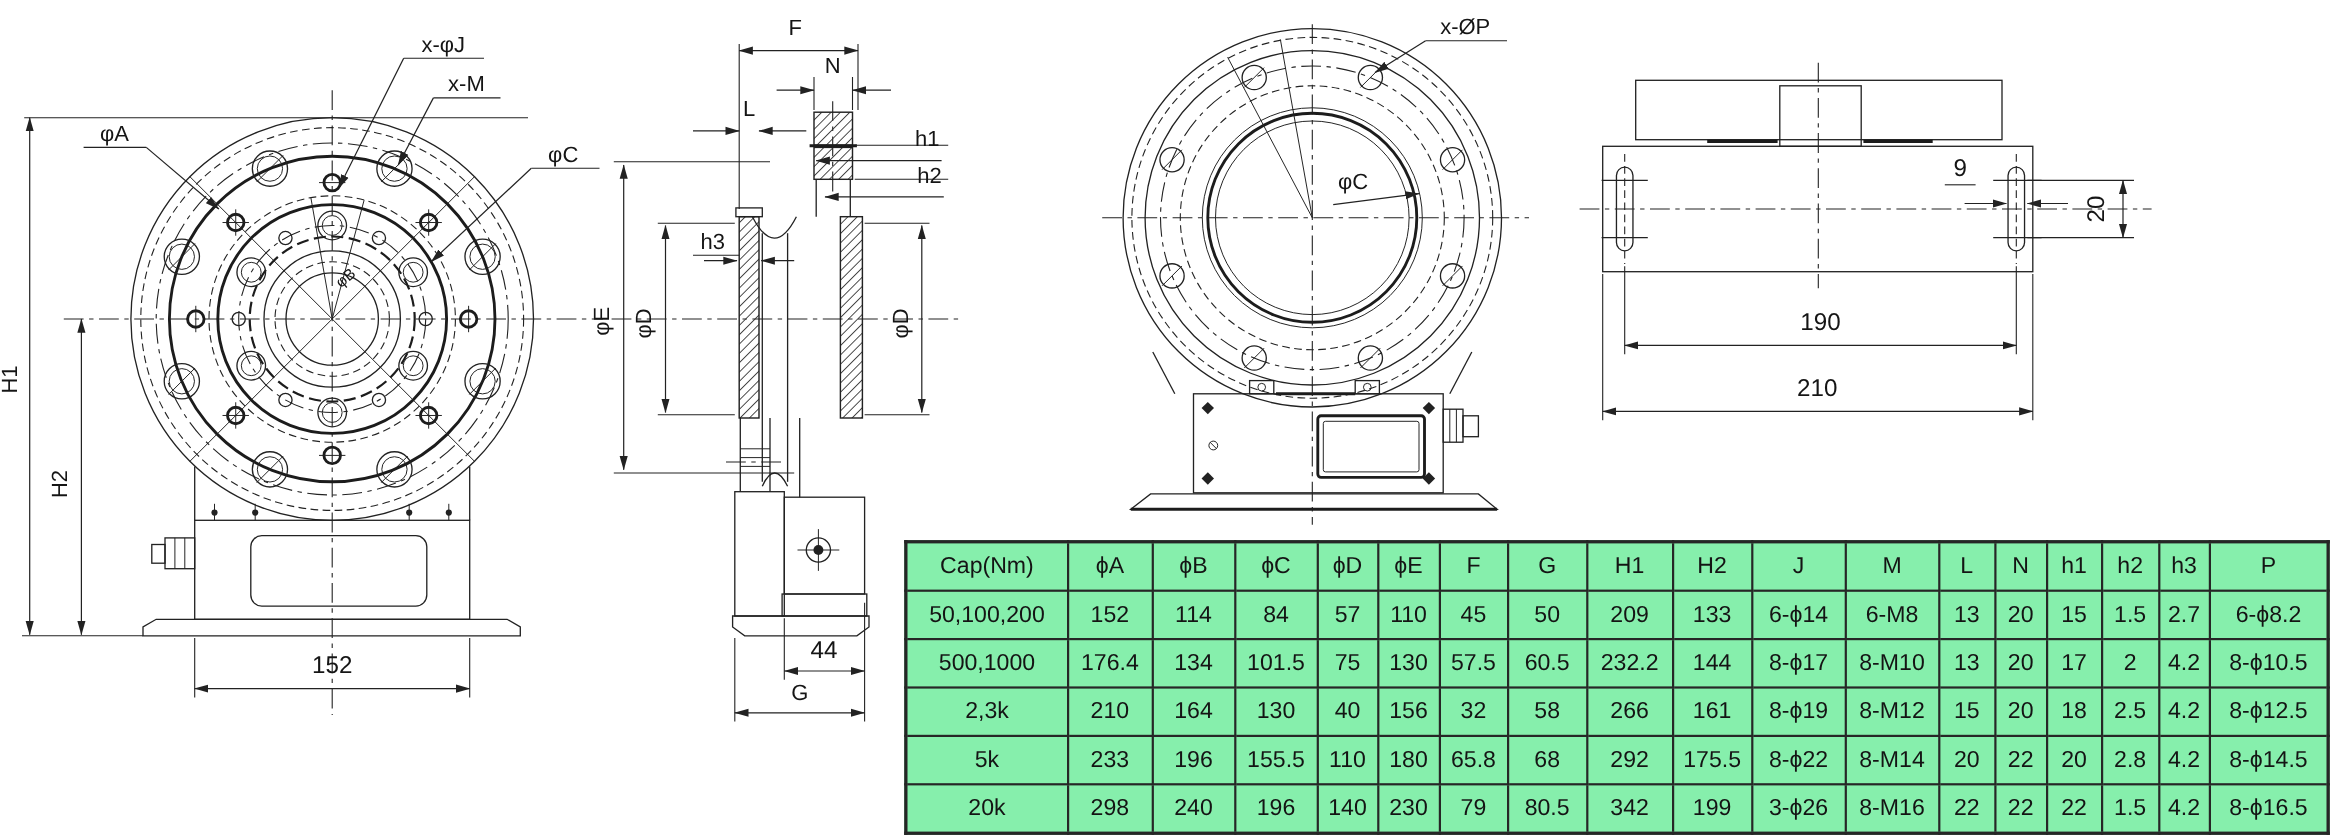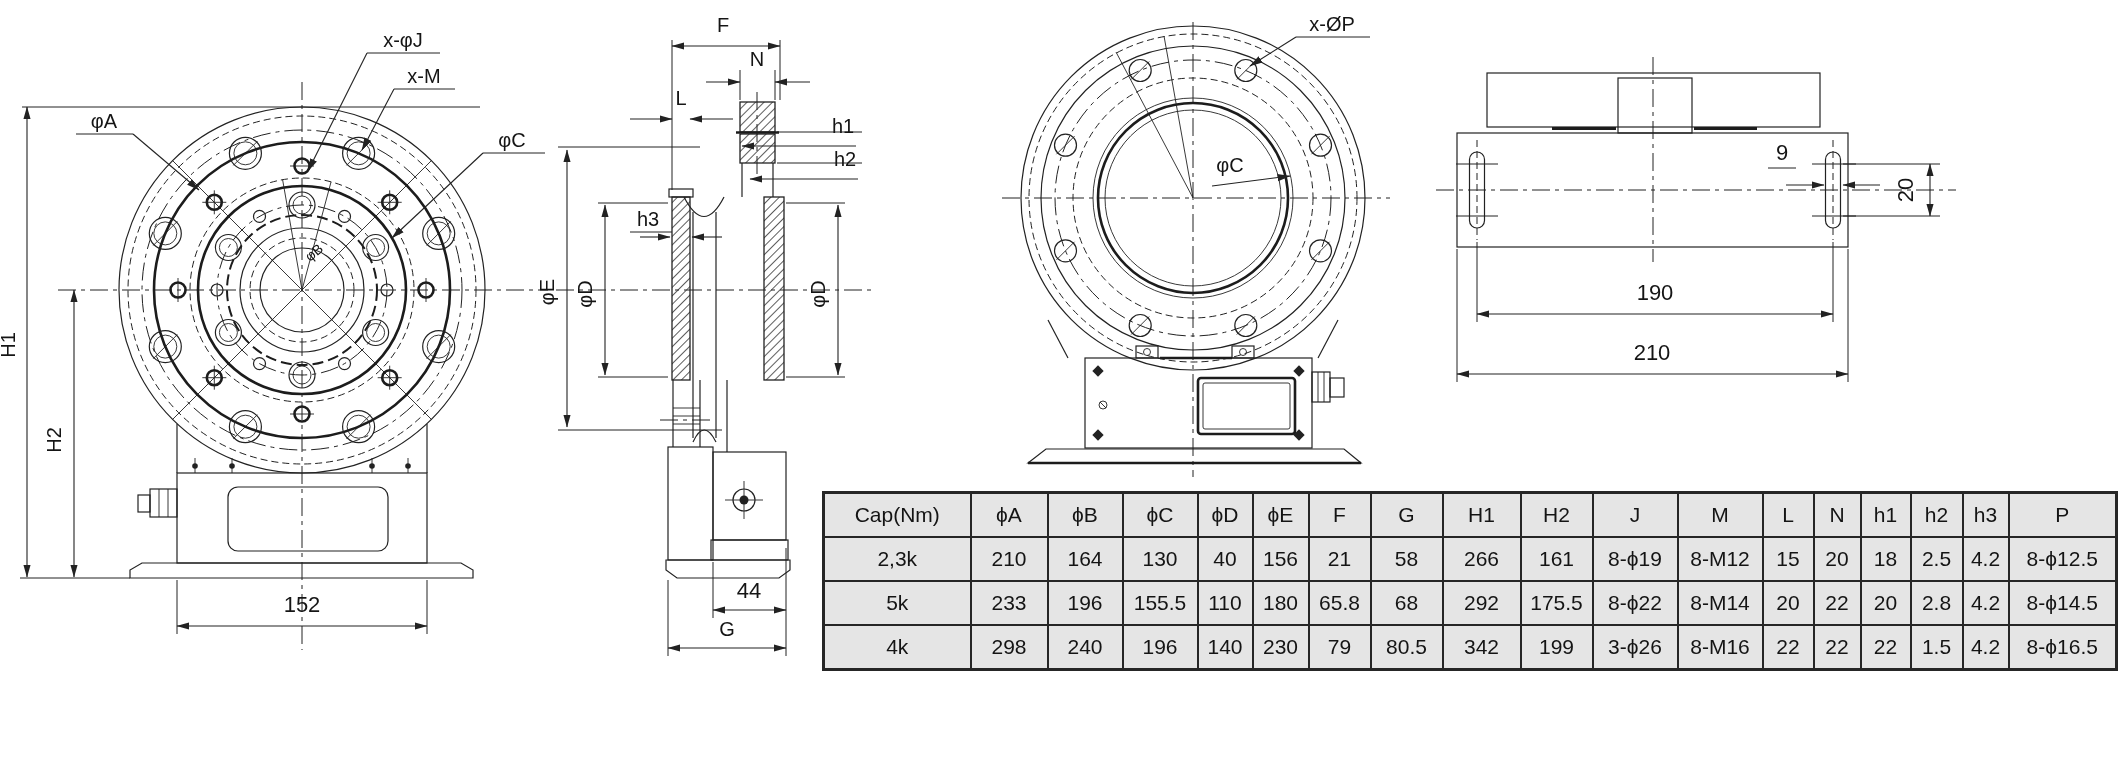--- a/index.html
+++ b/index.html
@@ -14,21 +14,21 @@
   .dash2 { stroke:#1c1c1c; stroke-width:2; stroke-dasharray:11 5; fill:none; }
   .cl { stroke:#222; stroke-width:1; stroke-dasharray:18 5 4 5; fill:none; }
   .dim { stroke:#222; stroke-width:1; fill:none; }
   .dar { stroke:#222; stroke-width:1.1; fill:none; marker-start:url(#ar); marker-end:url(#ar); }
   .ear { stroke:#222; stroke-width:1.1; fill:none; marker-end:url(#ar); }
   .hat { fill:url(#hatch); stroke:#222; stroke-width:1.3; }
   text.lbl { font:20px "Liberation Sans", sans-serif; fill:#151515; }
   text.num { font:22px "Liberation Sans", sans-serif; fill:#151515; }
   text.tiny { font:14px "Liberation Sans", sans-serif; fill:#151515; }
   #dims { position:absolute; left:822px; top:491px; width:1296px; border-collapse:collapse;
-          table-layout:fixed; background:#e5e5e5; border:3px solid #262626; }
+          table-layout:fixed; background:#86efac; border:3px solid #262626; }
   #dims th, #dims td { border:2px solid #262626; text-align:center; vertical-align:middle;
           font-size:21px; font-weight:normal; color:#141414; padding:0; white-space:nowrap;
           overflow:hidden; height:42px; }
 </style>
 </head>
 <body>
 
 <div id="sheet">
 
 <svg id="views-svg" width="2127" height="759" viewBox="0 0 2127 759">
@@ -400,27 +400,67 @@
     <th>J</th>
     <th>M</th>
     <th>L</th>
     <th>N</th>
     <th>h1</th>
     <th>h2</th>
     <th>h3</th>
     <th>P</th>
   </tr>
   <tr>
+    <td>50,100,200</td>
+    <td>152</td>
+    <td>114</td>
+    <td>84</td>
+    <td>57</td>
+    <td>110</td>
+    <td>45</td>
+    <td>50</td>
+    <td>209</td>
+    <td>133</td>
+    <td>6-ϕ14</td>
+    <td>6-M8</td>
+    <td>13</td>
+    <td>20</td>
+    <td>15</td>
+    <td>1.5</td>
+    <td>2.7</td>
+    <td>6-ϕ8.2</td>
+  </tr>
+  <tr>
+    <td>500,1000</td>
+    <td>176.4</td>
+    <td>134</td>
+    <td>101.5</td>
+    <td>75</td>
+    <td>130</td>
+    <td>57.5</td>
+    <td>60.5</td>
+    <td>232.2</td>
+    <td>144</td>
+    <td>8-ϕ17</td>
+    <td>8-M10</td>
+    <td>13</td>
+    <td>20</td>
+    <td>17</td>
+    <td>2</td>
+    <td>4.2</td>
+    <td>8-ϕ10.5</td>
+  </tr>
+  <tr>
     <td>2,3k</td>
     <td>210</td>
     <td>164</td>
     <td>130</td>
     <td>40</td>
     <td>156</td>
-    <td>21</td>
+    <td>32</td>
     <td>58</td>
     <td>266</td>
     <td>161</td>
     <td>8-ϕ19</td>
     <td>8-M12</td>
     <td>15</td>
     <td>20</td>
     <td>18</td>
     <td>2.5</td>
     <td>4.2</td>
@@ -440,21 +480,21 @@
     <td>8-ϕ22</td>
     <td>8-M14</td>
     <td>20</td>
     <td>22</td>
     <td>20</td>
     <td>2.8</td>
     <td>4.2</td>
     <td>8-ϕ14.5</td>
   </tr>
   <tr>
-    <td>4k</td>
+    <td>20k</td>
     <td>298</td>
     <td>240</td>
     <td>196</td>
     <td>140</td>
     <td>230</td>
     <td>79</td>
     <td>80.5</td>
     <td>342</td>
     <td>199</td>
     <td>3-ϕ26</td>

